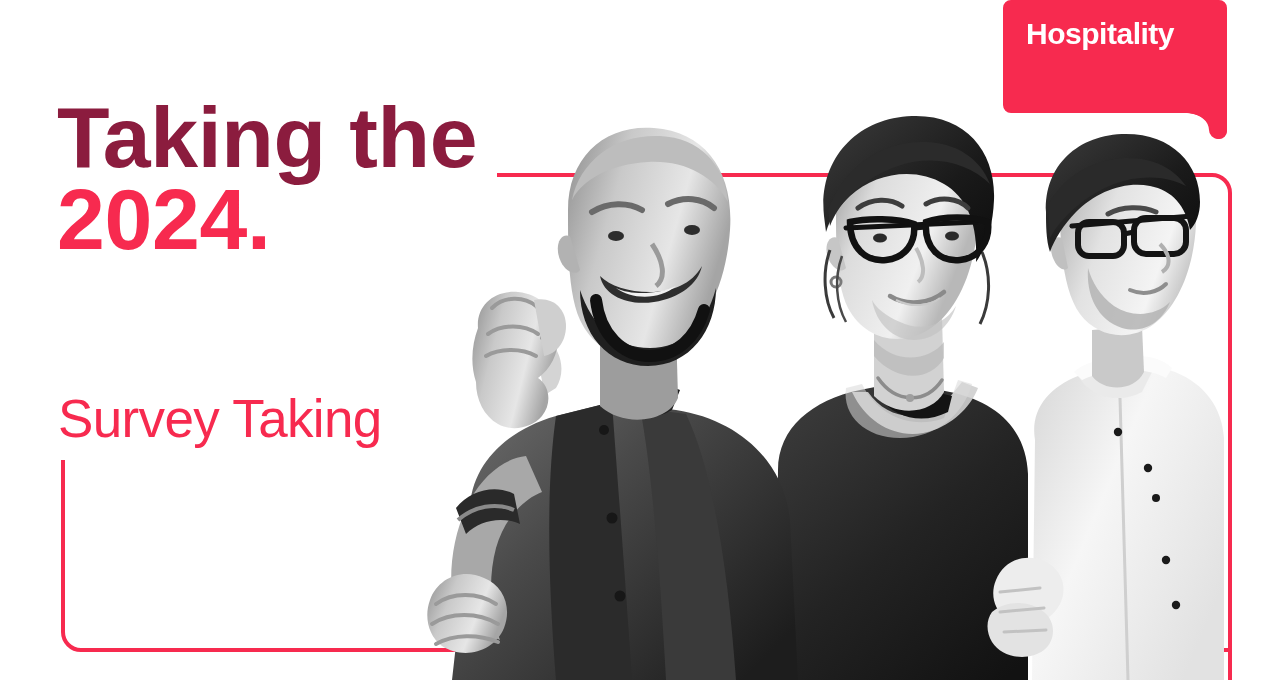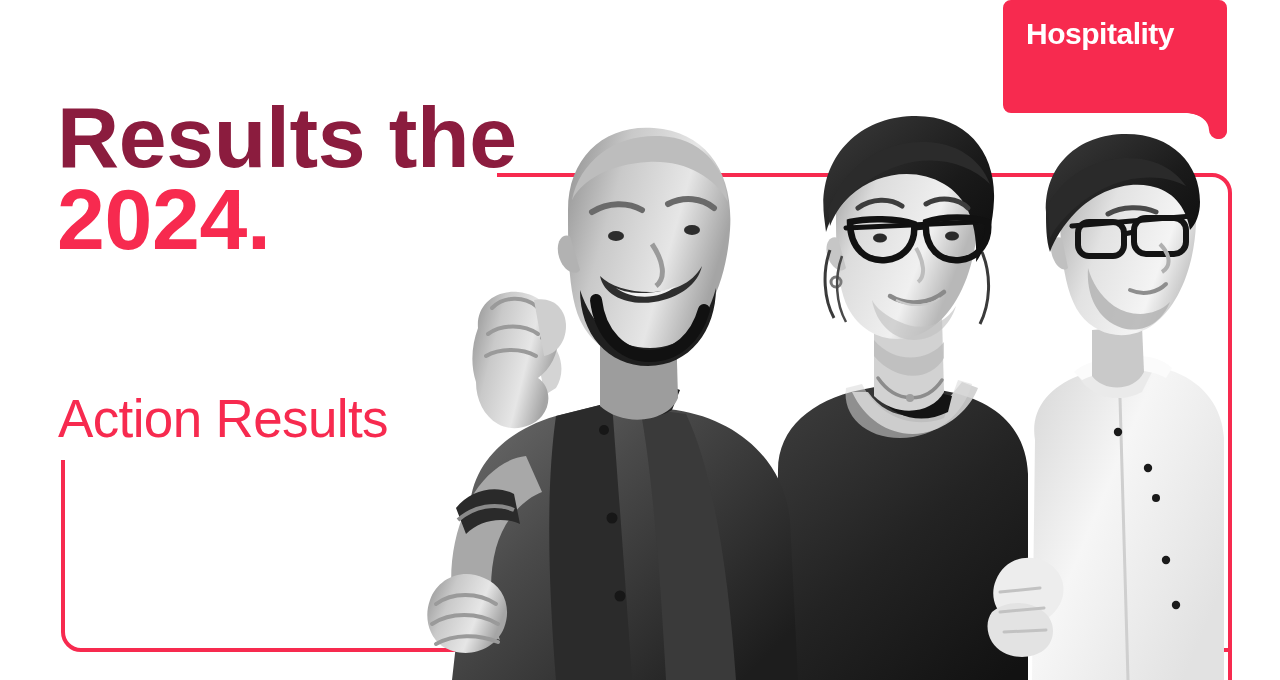--- a/index.html
+++ b/index.html
@@ -242,25 +242,25 @@
   </div>
 
   <svg class="frame-svg" viewBox="0 0 1280 680" xmlns="http://www.w3.org/2000/svg">
 
     <path d="M497 175 L1212 175 A18 18 0 0 1 1230 193 L1230 680" fill="none" stroke="#f72a4f" stroke-width="4" stroke-linecap="butt"></path>
 
     <path d="M63 460 L63 632 A18 18 0 0 0 81 650 L1230 650" fill="none" stroke="#f72a4f" stroke-width="4" stroke-linecap="butt"></path>
   </svg>
 
   <div class="headline">
-    <span class="hl-line hl-1">Results the</span>
+    <span class="hl-line hl-1">Taking the</span>
     <span class="hl-line hl-3">2024.</span>
   </div>
 
-  <div class="subhead">Action Results</div>
+  <div class="subhead">Survey Taking</div>
 
   <div class="logo">
     <svg width="224" height="139" viewBox="0 0 224 139" xmlns="http://www.w3.org/2000/svg">
       <path d="M8 0 L216 0 A8 8 0 0 1 224 8 L224 130 A9 9 0 0 1 215 139 A9 9 0 0 1 206 130
                C206 122 198 114 186 113 L8 113 A8 8 0 0 1 0 105 L0 8 A8 8 0 0 1 8 0 Z" fill="#f72a4f"></path>
       <path d="M224 100 L224 131 A8 8 0 0 1 216 139 A8 8 0 0 1 208 131 C208 122 198 114 184 113 L224 113 Z" fill="#f72a4f"></path>
     </svg>
     <div class="logo-text">
       <span>Hospitality</span>
     </div>

